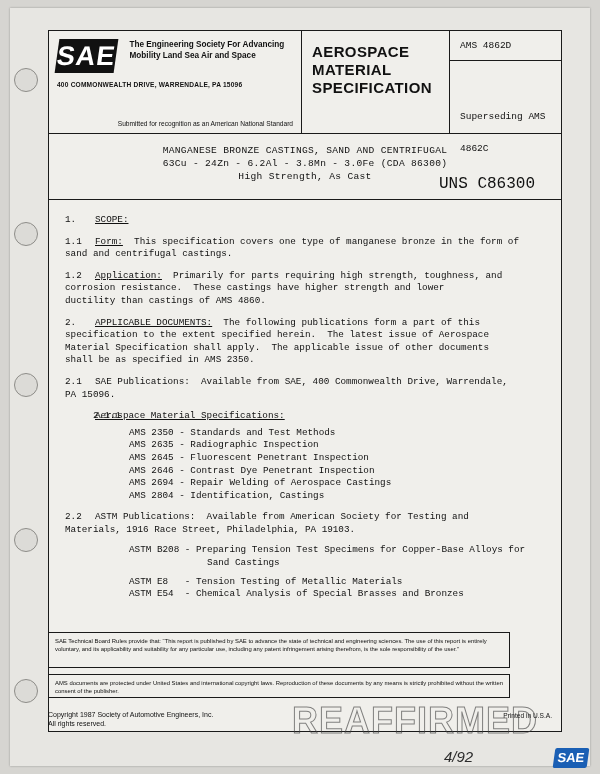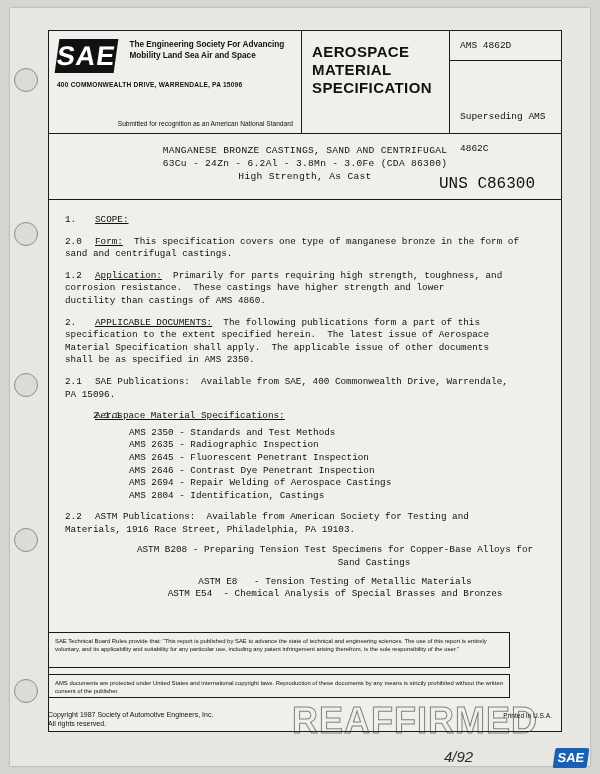--- a/index.html
+++ b/index.html
@@ -304,21 +304,21 @@
     </div>
 
     <div class="body">
 
       <div class="p">
         <span class="num">1.</span>
         <span class="txt u">SCOPE:</span>
       </div>
 
       <div class="p">
-        <span class="num">2.0</span>
+        <span class="num">1.1</span>
         <span class="txt"><span class="u">Form:</span><span>  This specification covers one type of manganese bronze in the form of
 sand and centrifugal castings.</span></span>
       </div>
 
       <div class="p">
         <span class="num">1.2</span>
         <span class="txt"><span class="u">Application:</span><span>  Primarily for parts requiring high strength, toughness, and
 corrosion resistance.  These castings have higher strength and lower
 ductility than castings of AMS 4860.</span></span>
       </div>
@@ -348,21 +348,21 @@
         <div class="list">AMS 2646 - Contrast Dye Penetrant Inspection</div>
         <div class="list">AMS 2694 - Repair Welding of Aerospace Castings</div>
         <div class="list">AMS 2804 - Identification, Castings</div>
       </div>
 
       <div class="p tight">
         <span class="num">2.2</span>
         <span class="txt">ASTM Publications:  Available from American Society for Testing and
 Materials, 1916 Race Street, Philadelphia, PA 19103.</span>
       </div>
-      <div class="p" style="margin-top:8px;text-align:center;">
+      <div class="p" style="margin-top:8px;">
         <div class="list2">ASTM B208 - Preparing Tension Test Specimens for Copper-Base Alloys for
               Sand Castings</div>
         <div class="list2" style="margin-top:6px;">ASTM E8   - Tension Testing of Metallic Materials</div>
         <div class="list2">ASTM E54  - Chemical Analysis of Special Brasses and Bronzes</div>
       </div>
 
     </div>
   </div>
 
   <div class="fbox fbox1">SAE Technical Board Rules provide that: “This report is published by SAE to advance the state of technical and engineering sciences. The use of this report is entirely voluntary, and its applicability and suitability for any particular use, including any patent infringement arising therefrom, is the sole responsibility of the user.”</div>

